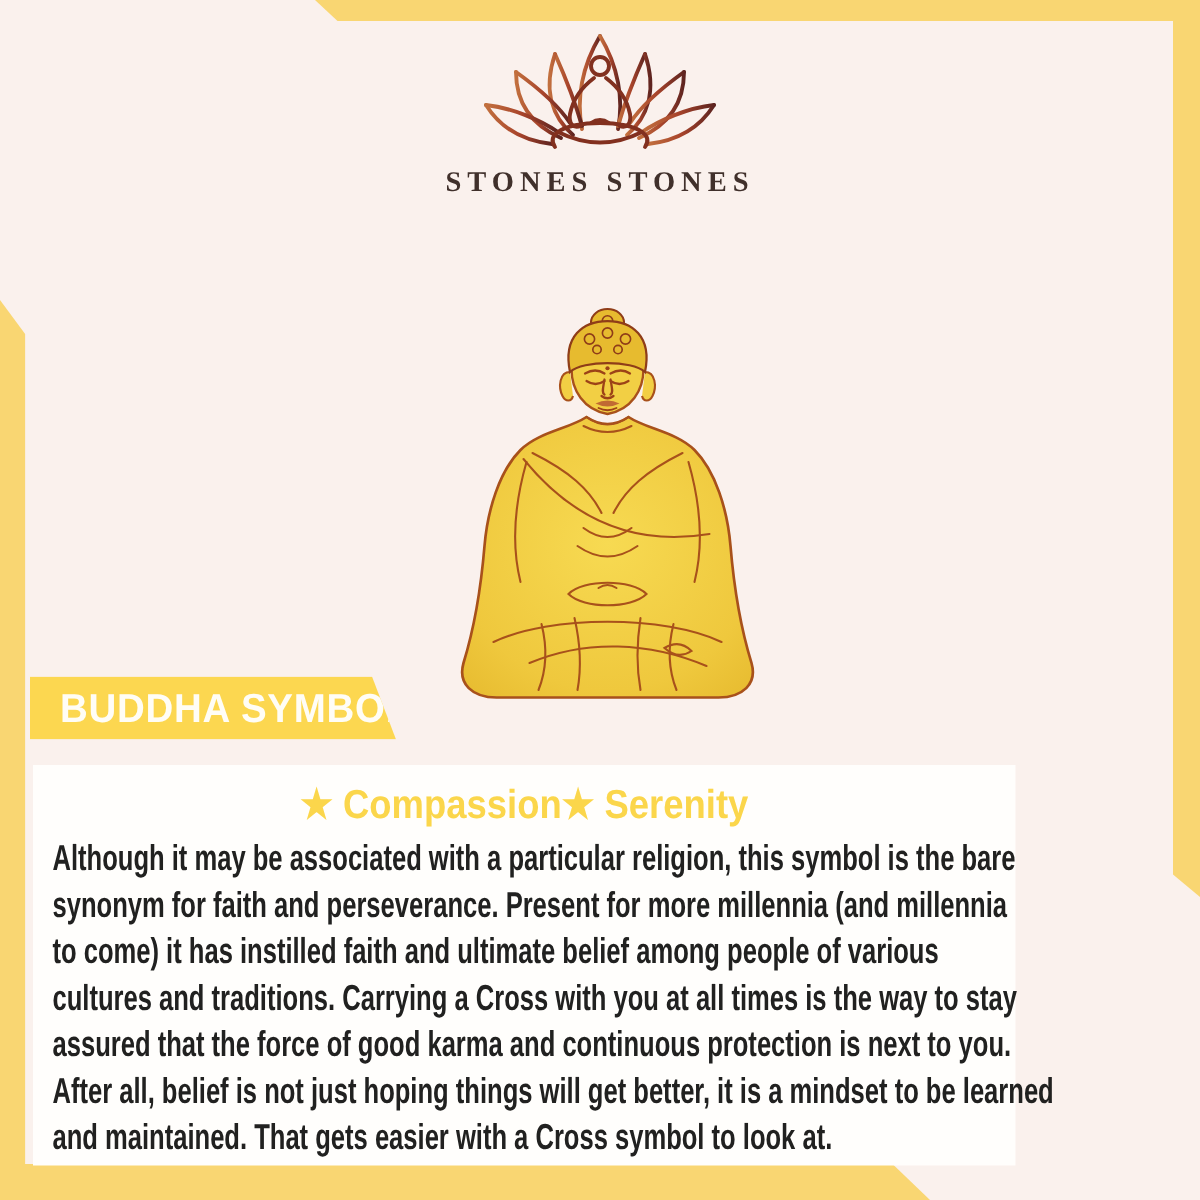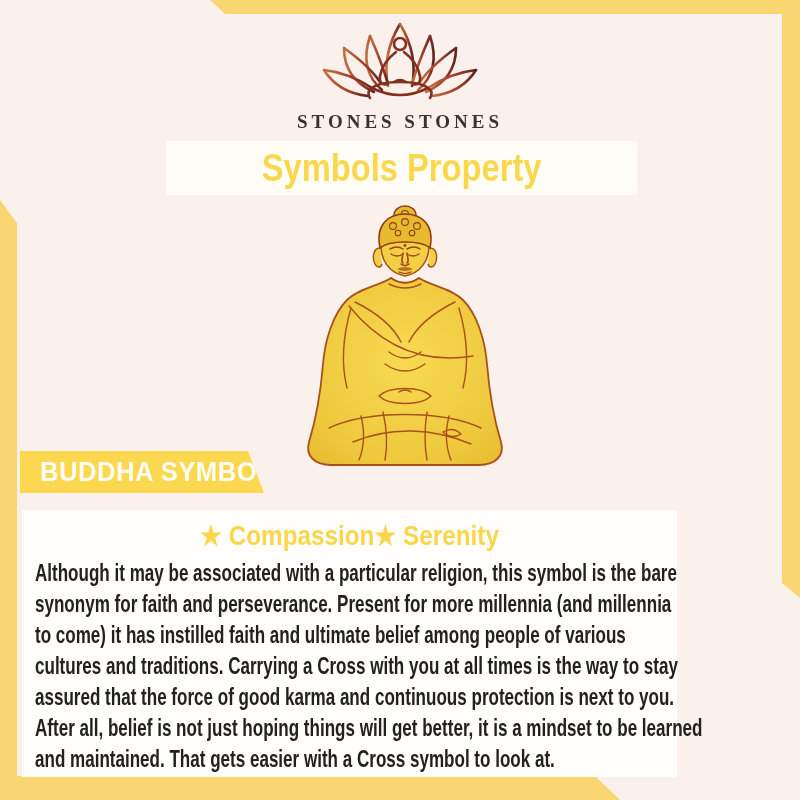--- a/index.html
+++ b/index.html
@@ -109,23 +109,20 @@
       <path d="M52,68 C62,60 98,60 108,68"></path>
       <path d="M52,68 Q80,82 108,68"></path>
       <path d="M52,68 q-6,4 -2,10"></path>
       <path d="M108,68 q6,4 2,10"></path>
       <path d="M74,62 Q80,58 86,62"></path>
     </g>
   </svg>
 
   <div class="brand-name">STONES STONES</div>
 
-  <div class="title-band">
-    <span>Symbols Property</span>
-  </div>
 
   <svg class="buddha" viewBox="0 0 220 272">
     <defs>
       <radialGradient id="gold" cx="0.5" cy="0.45" r="0.75">
         <stop offset="0" stop-color="#f7da52"></stop>
         <stop offset="0.7" stop-color="#efc83d"></stop>
         <stop offset="1" stop-color="#e6ba2e"></stop>
       </radialGradient>
     </defs>
 

